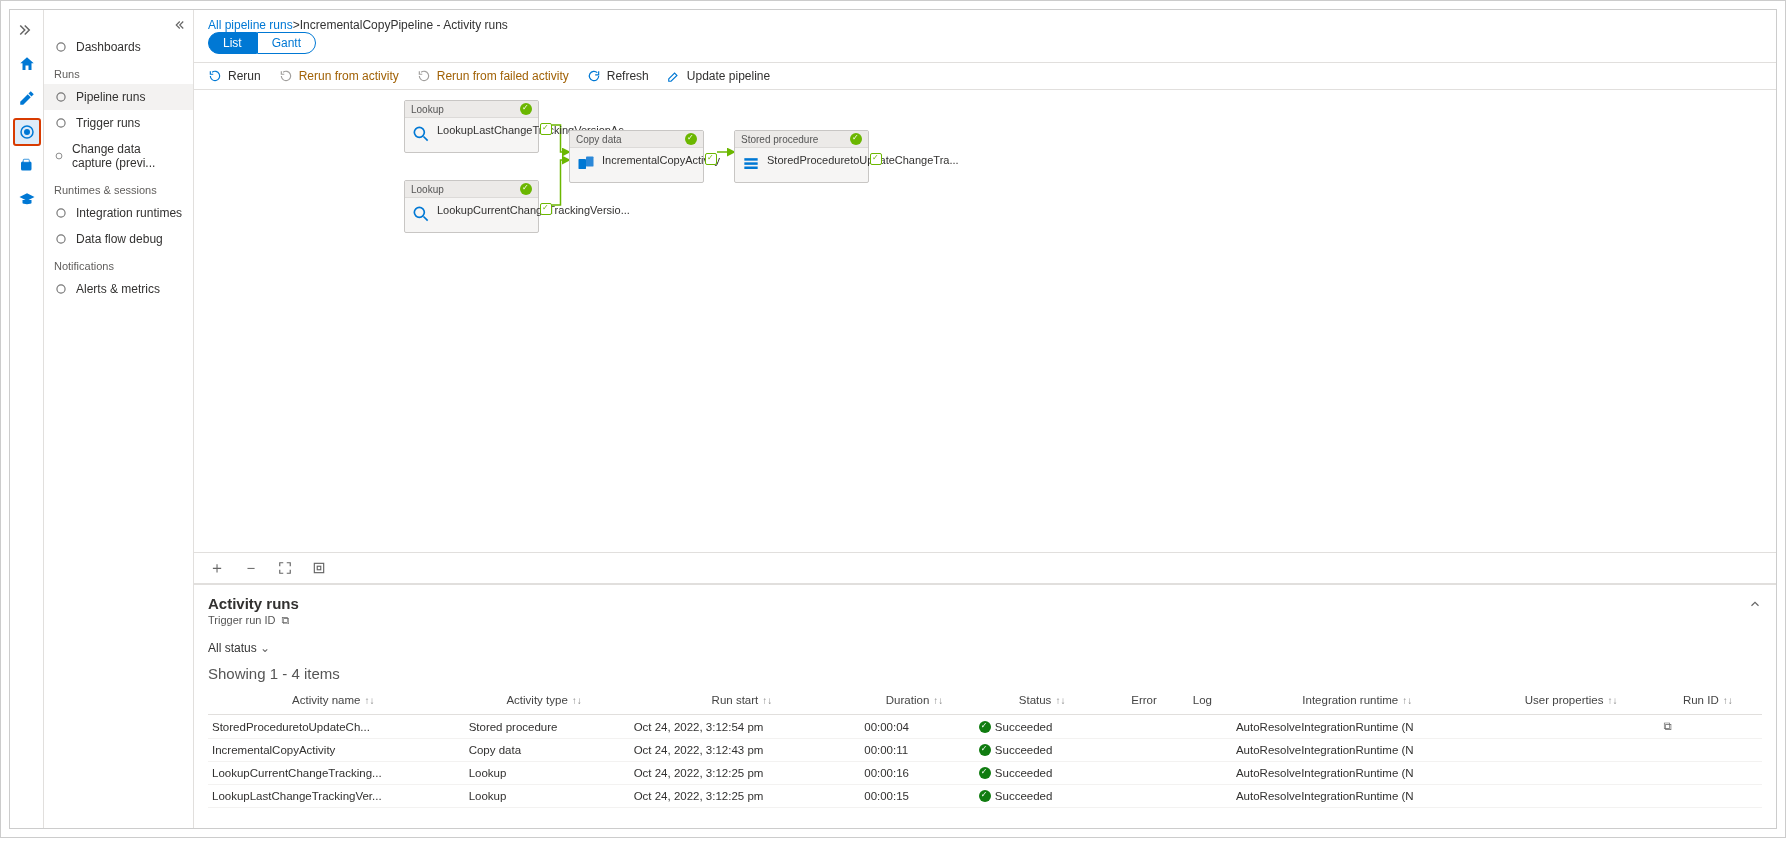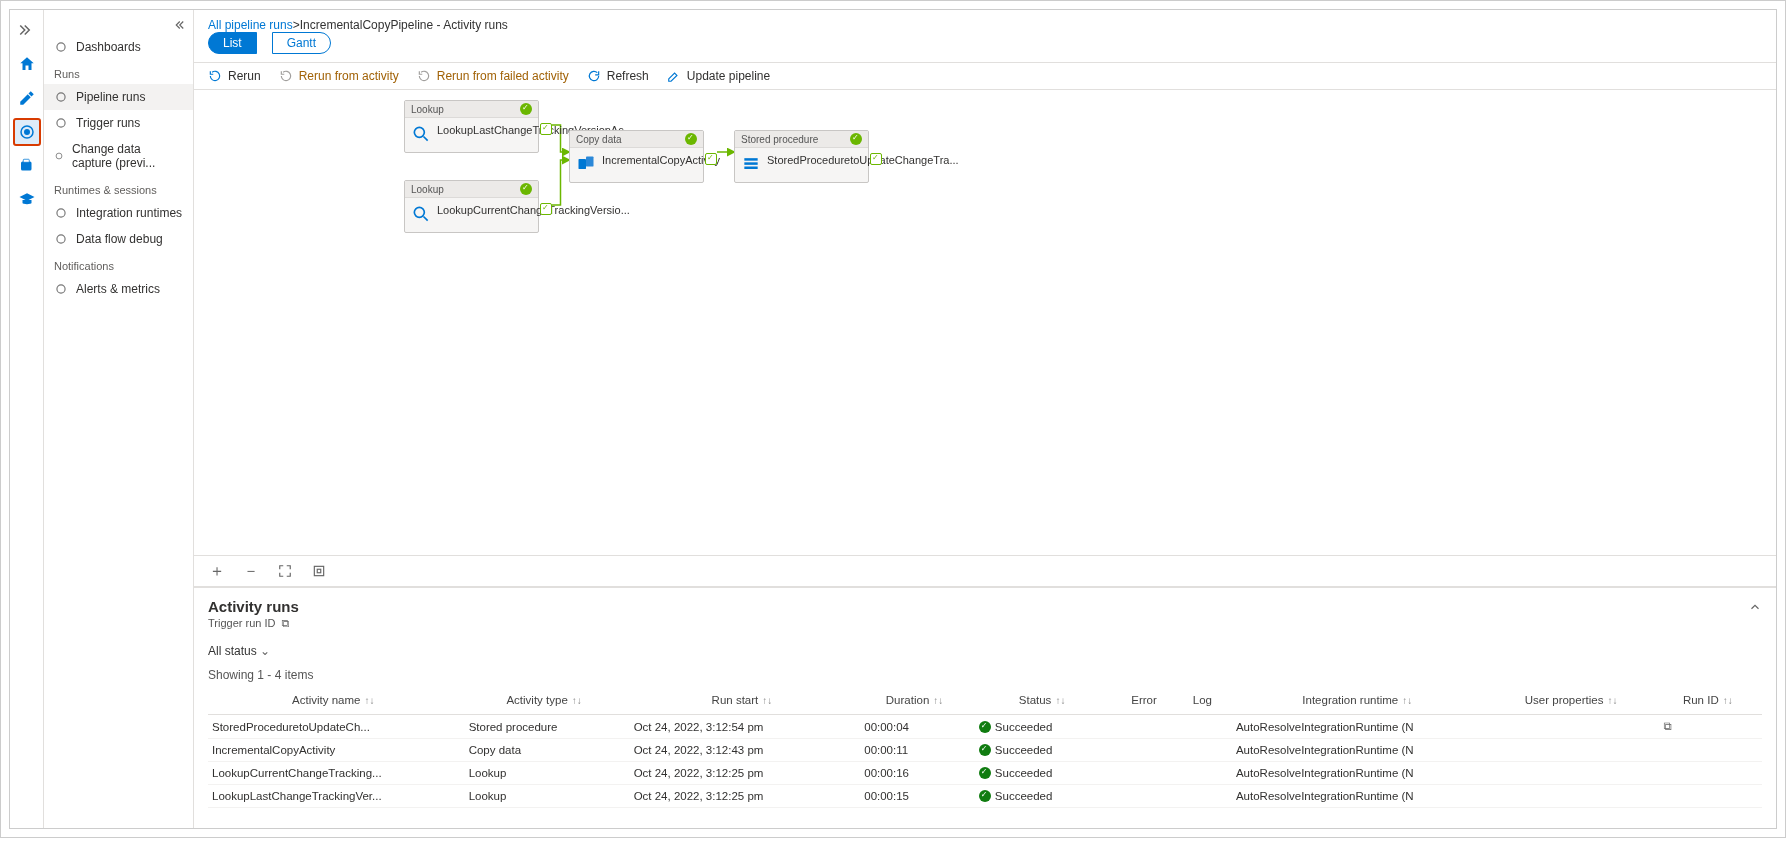--- a/index.html
+++ b/index.html
@@ -29,21 +29,21 @@
   .sidebar .collapse{display:flex;justify-content:flex-end;padding:2px 8px;color:#666}
   .sb-group{padding:8px 10px 4px;color:var(--text2);font-size:11px}
   .sb-item{display:flex;align-items:center;gap:8px;padding:6px 10px;cursor:pointer}
   .sb-item.sel{background:var(--faintgrey)}
   .sb-item svg{width:14px;height:14px;opacity:.8}
   
   .main{flex:1;display:flex;flex-direction:column;overflow:hidden}
   .crumbs{font-size:12px;color:#333;padding:8px 14px 0;display:flex;gap:0;align-items:center}
   .crumbs a{color:var(--blue);text-decoration:none}
   .title{font-size:20px;font-weight:600;padding:6px 14px 8px}
-  .pills{padding:0 14px 8px;display:flex;align-items:center;gap:15px}
+  .pills{padding:0 14px 8px;display:flex;align-items:center;gap:0}
   .pill{font-size:12px;padding:3px 14px;border:1px solid var(--blue);color:var(--blue);cursor:pointer}
   .pill:first-child{border-radius:12px 0 0 12px}
   .pill:last-child{border-radius:0 12px 12px 0}
   .pill.sel{background:var(--blue);color:#fff}
   .toolbar{display:flex;gap:18px;align-items:flex-end;border-top:1px solid var(--border);border-bottom:1px solid var(--border);padding:6px 14px;font-size:12px;color:var(--text)}
   .tbtn{display:flex;align-items:center;gap:6px;cursor:pointer}
   .tbtn.disabled{color:#a16207;cursor:not-allowed}
   .tbtn svg{width:14px;height:14px}
   .canvas-wrap{flex:1;display:flex;flex-direction:column;min-height:0}
   .canvas{flex:1;position:relative;overflow:auto}
@@ -61,21 +61,21 @@
   .port::after{content:"\2713";font-size:8px;color:#6bb700;position:absolute;left:1px;top:-1px}
   
   .wires{position:absolute;left:0;top:0;pointer-events:none}
   
   .runs{border-top:1px solid var(--border);padding:10px 14px 20px;font-size:12px;position:relative}
   .runs h3{margin:0;font-size:15px;font-weight:600}
   .runs .subtitle{font-size:11px;color:#555;padding:2px 0 10px}
   .runs .chev{position:absolute;right:14px;top:12px;cursor:pointer;color:#666}
   .runs .filter{padding:4px 0 10px;color:#333;font-size:12px}
   .runs .filter .d{color:#666}
-  .runs .count{font-size:12px;color:#555;padding-bottom:6px}
+  .runs .count{font-size:15px;color:#555;padding-bottom:6px}
   table{width:100%;border-collapse:collapse;font-size:11.5px}
   th{text-align:center;font-weight:400;color:#444;border-bottom:1px solid var(--border);padding:6px 10px 8px 4px;white-space:nowrap}
   th .sort{color:#888;font-size:10px;margin-left:4px}
   td{border-bottom:1px solid #f3f2f1;padding:5px 10px 5px 4px;white-space:nowrap;overflow:hidden;text-overflow:ellipsis;max-width:160px}
   td .ok{display:inline-block;width:12px;height:12px;border-radius:50%;background:#107c10;vertical-align:-2px;margin-right:4px;position:relative}
   td .ok::after{content:"\2713";color:#fff;font-size:8px;position:absolute;left:2px;top:0}
   .runicon{color:#666}
 </style>
 </head>
 <body>

